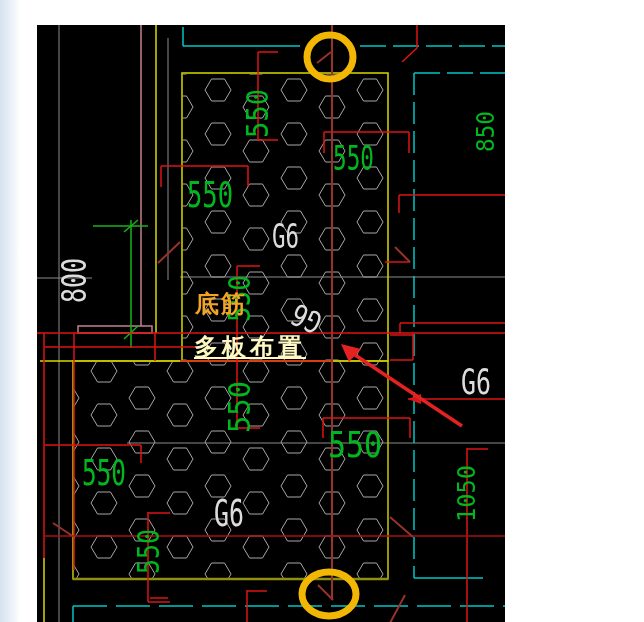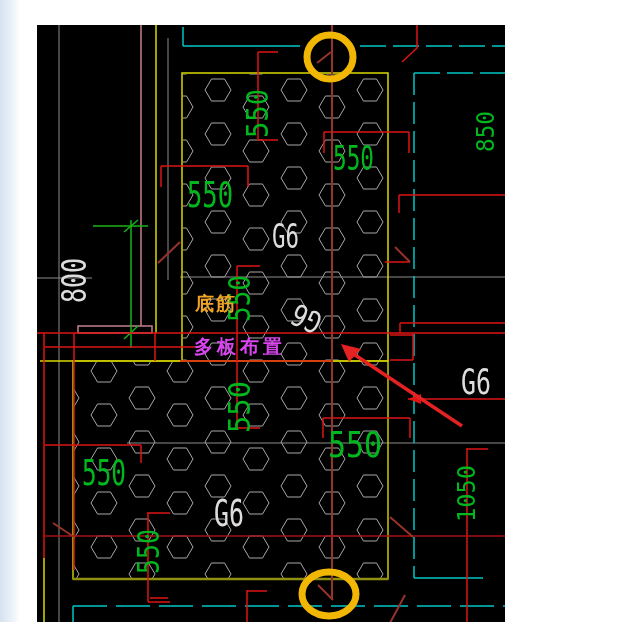--- a/index.html
+++ b/index.html
@@ -3,21 +3,21 @@
 <meta charset="utf-8">
 <style>
   html,body{margin:0;padding:0;background:#ffffff;}
   #root{position:relative;width:644px;height:622px;background:#ffffff;overflow:hidden;
         font-family:"Liberation Sans","DejaVu Sans",sans-serif;}
   #edge-strip{position:absolute;left:0;top:0;width:20px;height:622px;
         background:linear-gradient(90deg,#d6e2f0 0%,#e9f0f8 55%,#ffffff 100%);}
   #cad-canvas{position:absolute;left:37px;top:25px;width:468px;height:607px;
         background:#000000;overflow:hidden;}
   #dwg{position:absolute;left:0;top:0;}
-  .anno{position:absolute;font-weight:bold;font-size:19px;line-height:30px;white-space:nowrap;}
+  .anno{position:absolute;font-weight:bold;font-size:24px;line-height:30px;white-space:nowrap;}
   #anno1{left:158px;top:264px;letter-spacing:2px;}
   #anno2{left:157px;top:307px;letter-spacing:4px;}
 </style>
 </head>
 <body>
 
 <div id="root">
   <div id="edge-strip"></div>
   <div id="cad-canvas">
     <svg id="dwg" width="468" height="607" viewBox="0 0 468 607">
@@ -223,15 +223,15 @@
         <text x="235" y="223" fill="#dcdcdc" font-size="34" font-family="&quot;DejaVu Sans Mono&quot;, monospace" lengthAdjust="spacingAndGlyphs" textLength="27">G6</text>
         <text x="424" y="369" fill="#dcdcdc" font-size="36" font-family="&quot;DejaVu Sans Mono&quot;, monospace" lengthAdjust="spacingAndGlyphs" textLength="30">G6</text>
         <text x="177" y="501" fill="#dcdcdc" font-size="38" font-family="&quot;DejaVu Sans Mono&quot;, monospace" lengthAdjust="spacingAndGlyphs" textLength="30">G6</text>
         <text x="274" y="284" fill="#dcdcdc" font-size="30" font-family="&quot;DejaVu Sans Mono&quot;, monospace" lengthAdjust="spacingAndGlyphs" textLength="30" transform="rotate(-155 274 284)" text-anchor="middle">G6</text>
         <ellipse cx="293" cy="32" rx="23" ry="22" fill="none" stroke="#f2b705" stroke-width="7"></ellipse>
         <ellipse cx="292" cy="569" rx="27" ry="22" fill="none" stroke="#f2b705" stroke-width="7"></ellipse>
         <line x1="309" y1="324" x2="425" y2="401" stroke="#e42222" stroke-width="3.5"></line>
         <polygon points="304,319 324,324 312,337" fill="#e42222" stroke="none"></polygon>
       </svg>
     <div class="anno" id="anno1" style="color: rgb(240, 165, 39);">底筋</div>
-    <div class="anno" id="anno2" style="color: #d946ef;">多板布置</div>
+    <div class="anno" id="anno2" style="color: #fef9c3; text-decoration: underline;">多板布置</div>
   </div>
 </div>
 
 </body></html>

